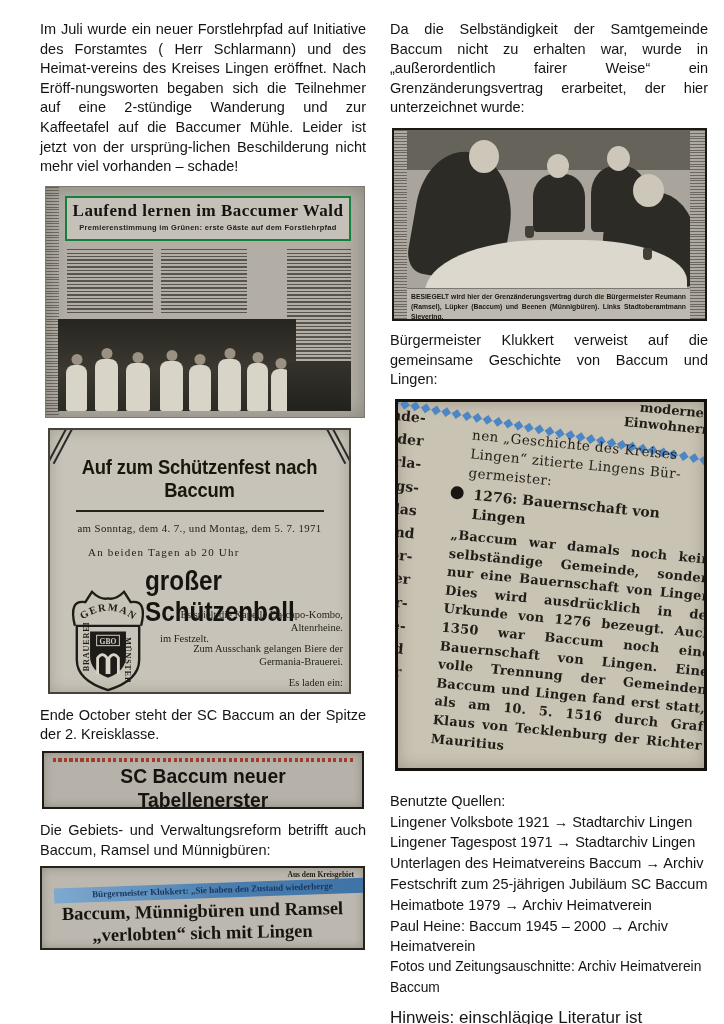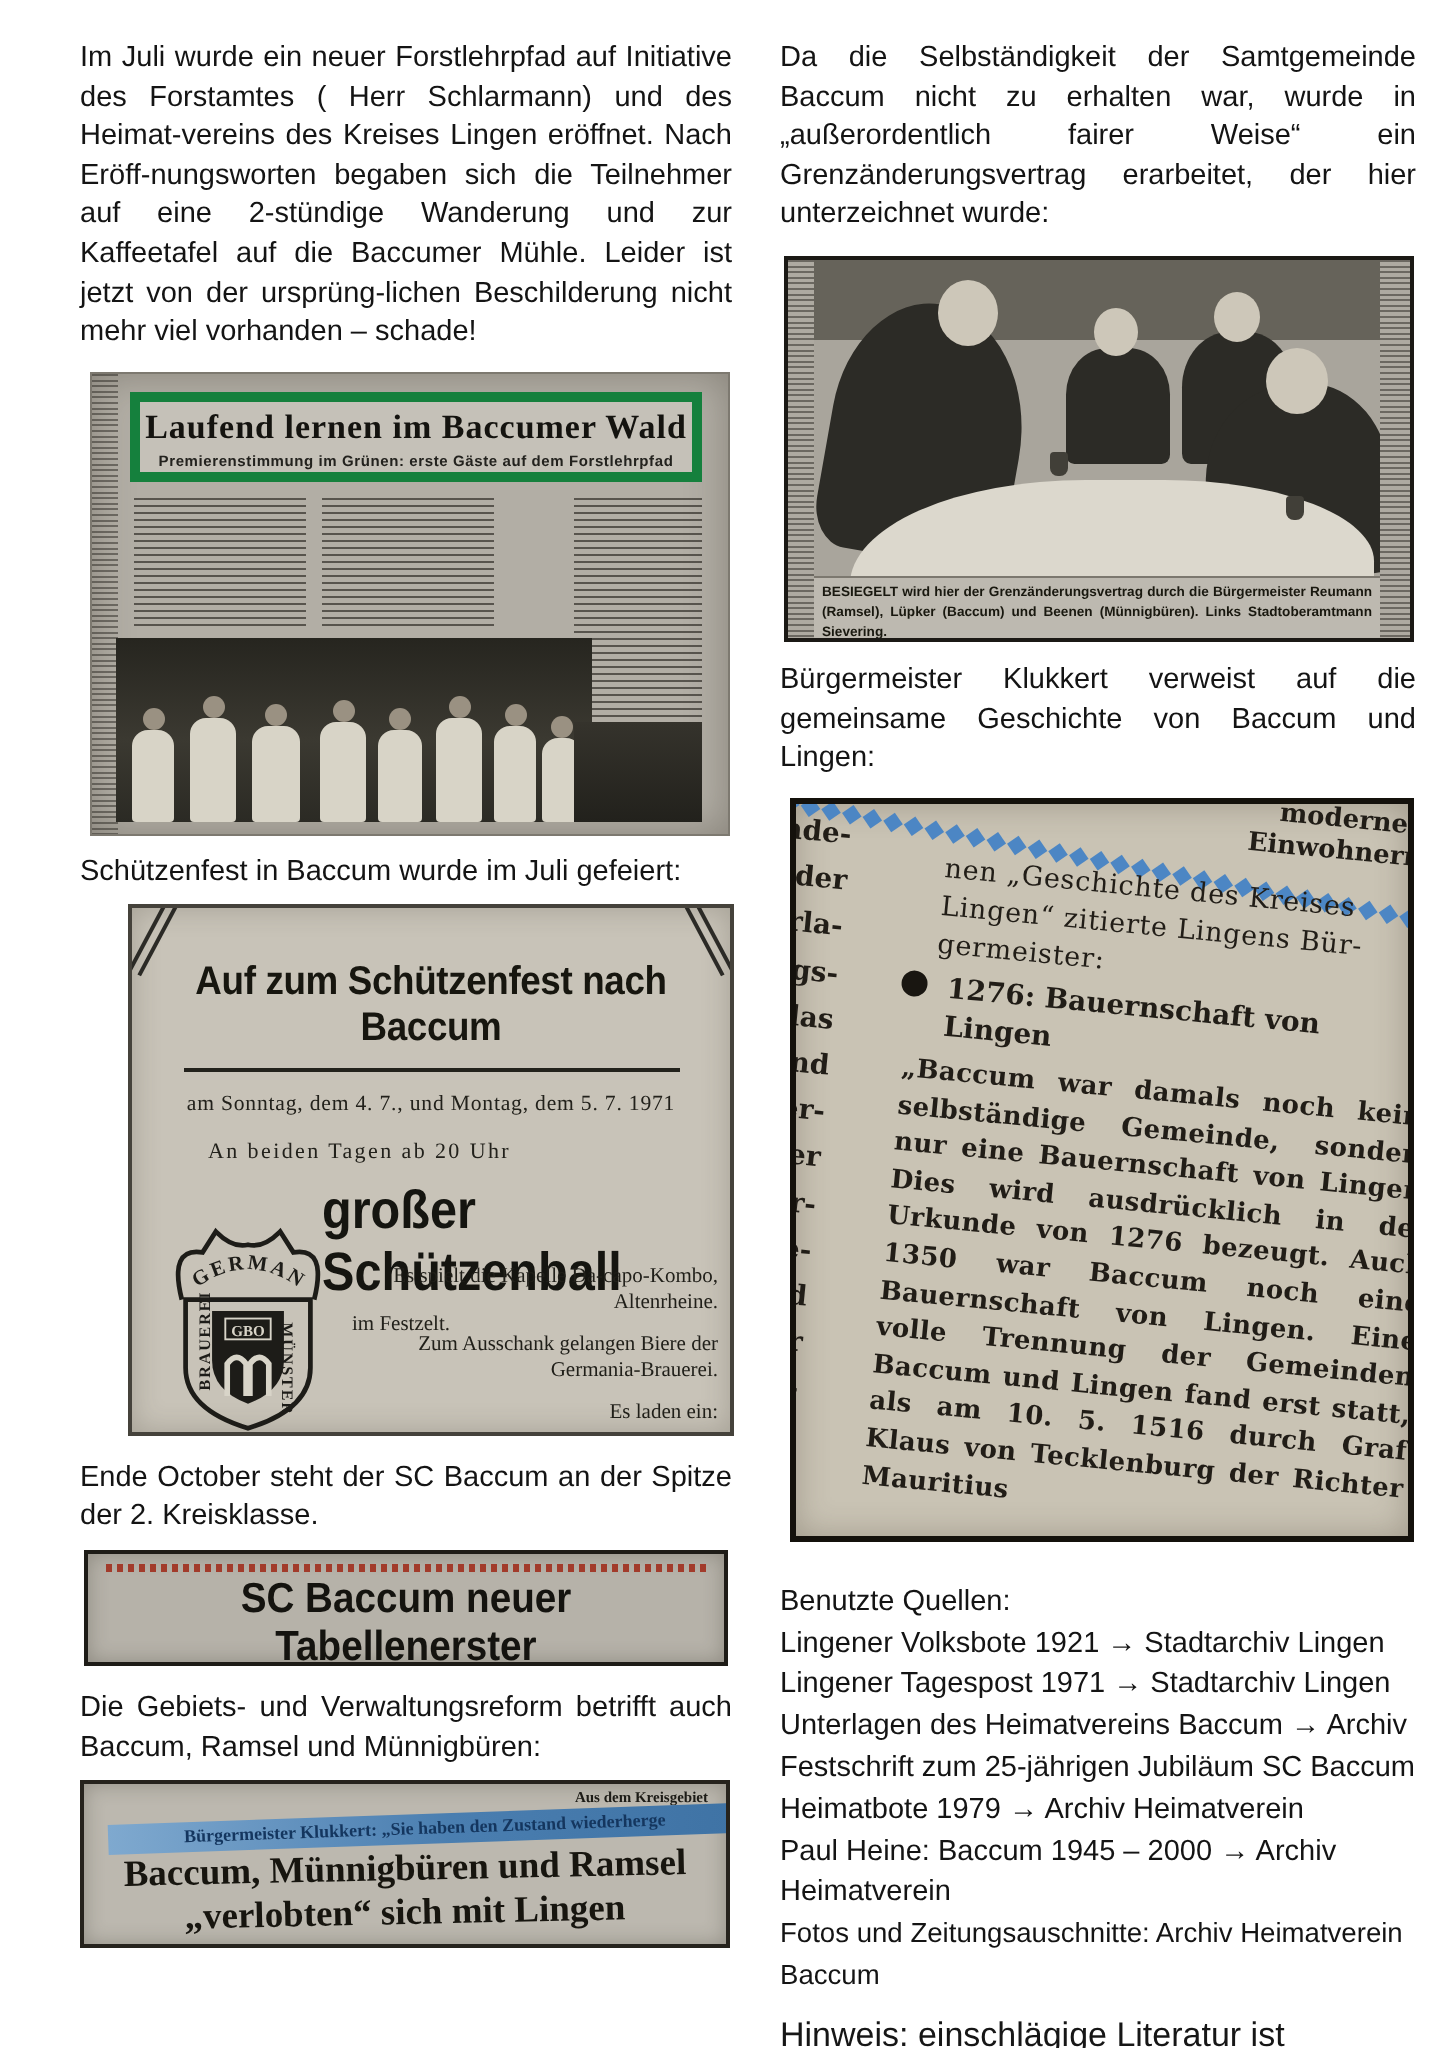--- a/index.html
+++ b/index.html
@@ -17,38 +17,38 @@
   
   .clip { position:relative; overflow:hidden; }
   .stripes { background:repeating-linear-gradient(180deg, rgba(45,42,36,.8) 0 1.2px, rgba(0,0,0,0) 1.2px 3.5px); opacity:.85; }
   .stripes-fine { background:repeating-linear-gradient(180deg, rgba(55,52,46,.7) 0 1px, rgba(0,0,0,0) 1px 2.8px); opacity:.8; }
 
   
   .clip-wald { margin:9px 0 10px 5px; width:320px; height:232px; background:#b2aea5;
                border:1px solid #7d7970; box-shadow:inset 0 0 20px rgba(55,50,40,.35); }
   .wald-margin { position:absolute; left:0; top:0; width:13px; height:100%; }
   .wald-box { position:absolute; left:19px; top:9px; width:286px; height:45px;
-              border:5px solid #15803d; background:#c5c1b8; text-align:center; }
+              border:2px solid #15803d; background:#c5c1b8; text-align:center; }
   .wald-headline { font-family:"Liberation Serif", serif; font-weight:bold; font-size:17px; margin-top:3px; letter-spacing:.5px; color:#14130f;}
   .wald-subhead  { font-size:7.5px; font-weight:bold; margin-top:2px; color:#23221e; letter-spacing:.3px;}
   .wald-c1 { position:absolute; left:21px;  top:62px; width:86px; height:66px; }
   .wald-c2 { position:absolute; left:115px; top:62px; width:86px; height:66px; }
   .wald-c3 { position:absolute; right:13px; top:62px; width:64px; height:110px; }
   .wald-photo { position:absolute; left:12px; top:132px; width:238px; height:92px;
                 background:linear-gradient(180deg,#26251f 0%,#3b3931 55%,#2b2a24 100%); overflow:hidden; }
   .figure { position:absolute; bottom:0; background:#d8d4c7; border-radius:8px 8px 2px 2px; }
   .figure i { position:absolute; left:50%; top:-11px; transform:translateX(-50%); width:11px; height:11px;
               border-radius:50%; background:#9a9182; display:block; }
   .wald-photo2 { position:absolute; right:13px; bottom:6px; width:64px; height:50px;
                  background:linear-gradient(180deg,#35332c,#22211c); }
 
   .caption-line { font-size:14.5px; margin:4px 0 8px; color:#141414; }
 
   
-  .clip-ad { margin:6px 0 12px 24px; width:303px; height:266px; background:#c8c3b8;
+  .clip-ad { margin:6px 0 12px 8px; width:303px; height:266px; background:#c8c3b8;
              border:2px solid #45423b; box-shadow:inset 0 0 14px rgba(60,55,45,.25); }
   .corner { position:absolute; width:30px; height:30px; }
   .corner:before,.corner:after { content:""; position:absolute; width:2px; height:40px; background:#2b2a26; }
   .corner-tl { left:2px; top:-4px; } .corner-tl:before{ transform:rotate(28deg); left:4px;} .corner-tl:after{ transform:rotate(28deg); left:10px;}
   .corner-tr { right:2px; top:-4px; } .corner-tr:before{ transform:rotate(-28deg); right:4px;} .corner-tr:after{ transform:rotate(-28deg); right:10px;}
   .ad-headline { margin-top:26px; text-align:center; font-weight:800; font-size:20px;
                  transform:scaleX(.92); letter-spacing:-.2px; color:#17160f; }
   .ad-rule { width:248px; height:2px; background:#23221c; margin:8px auto 0; }
   .ad-line1 { margin-top:10px; text-align:center; font-family:"Liberation Serif", serif; font-size:10.8px; letter-spacing:.4px; color:#22211b;}
   .ad-line2 { margin:12px 0 0 38px; font-family:"Liberation Serif", serif; font-size:11px; letter-spacing:1.2px; color:#22211b;}
@@ -164,21 +164,20 @@
         <span class="figure" style="left:189px;width:21px; height:48px;">
             <i></i>
           </span>
         <span class="figure" style="left:213px;width:20px; height:42px;">
             <i></i>
           </span>
       </div>
       <div class="wald-photo2"></div>
     </div>
 
-    <p class="caption-line">Schützenfest in Baccum wurde im Juli gefeiert:</p>
 
     <div class="clip clip-ad">
       <span class="corner corner-tl"></span>
       <span class="corner corner-tr"></span>
       <div class="ad-headline">Auf zum Schützenfest nach Baccum</div>
       <div class="ad-rule"></div>
       <div class="ad-line1">am Sonntag, dem 4. 7., und Montag, dem 5. 7. 1971</div>
       <div class="ad-line2">An beiden Tagen ab 20 Uhr</div>
       <div class="ad-ball">großer Schützenball</div>
       <div class="ad-zelt">im Festzelt.</div>

